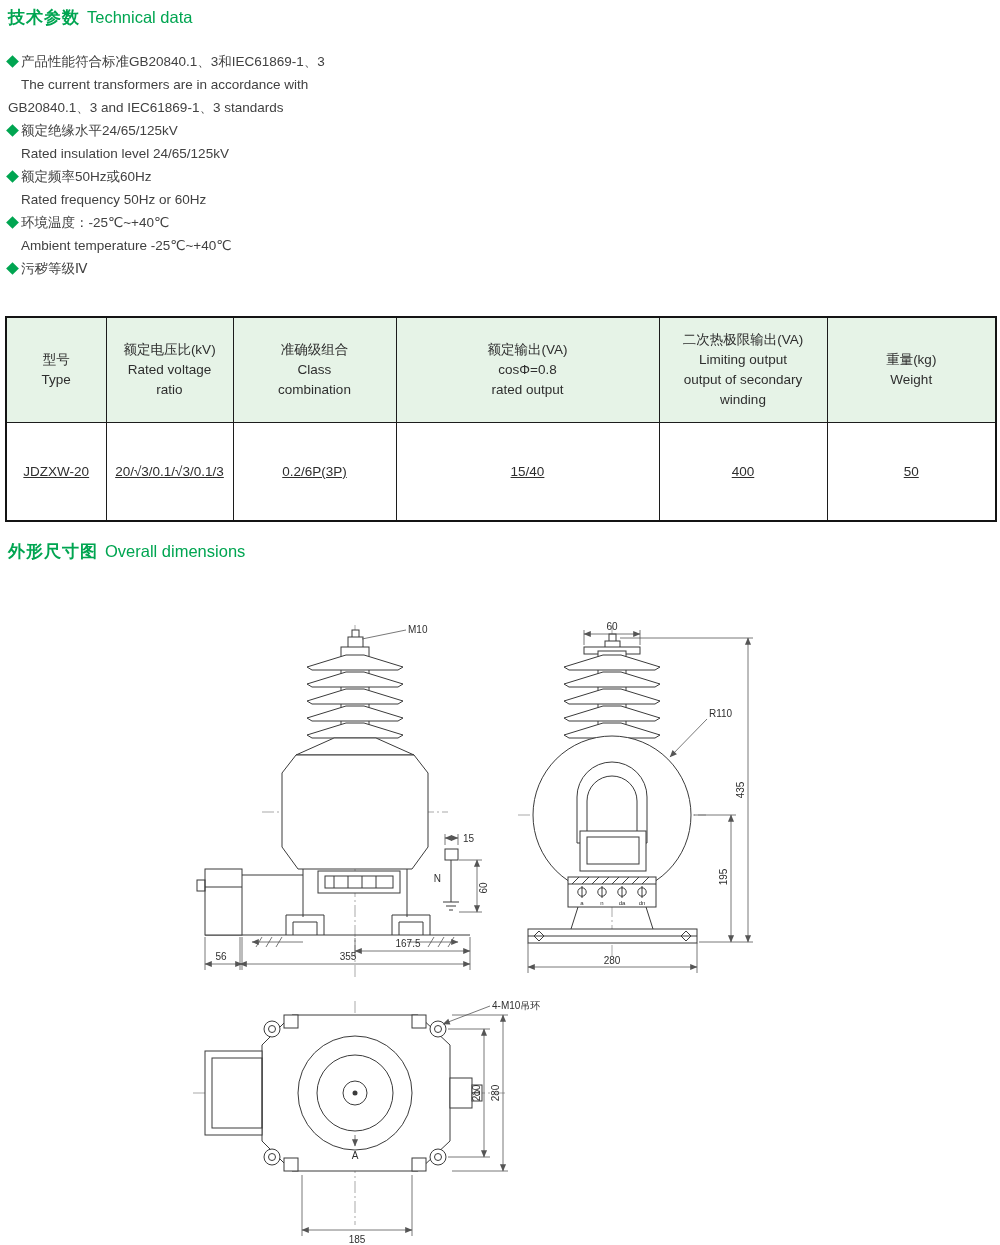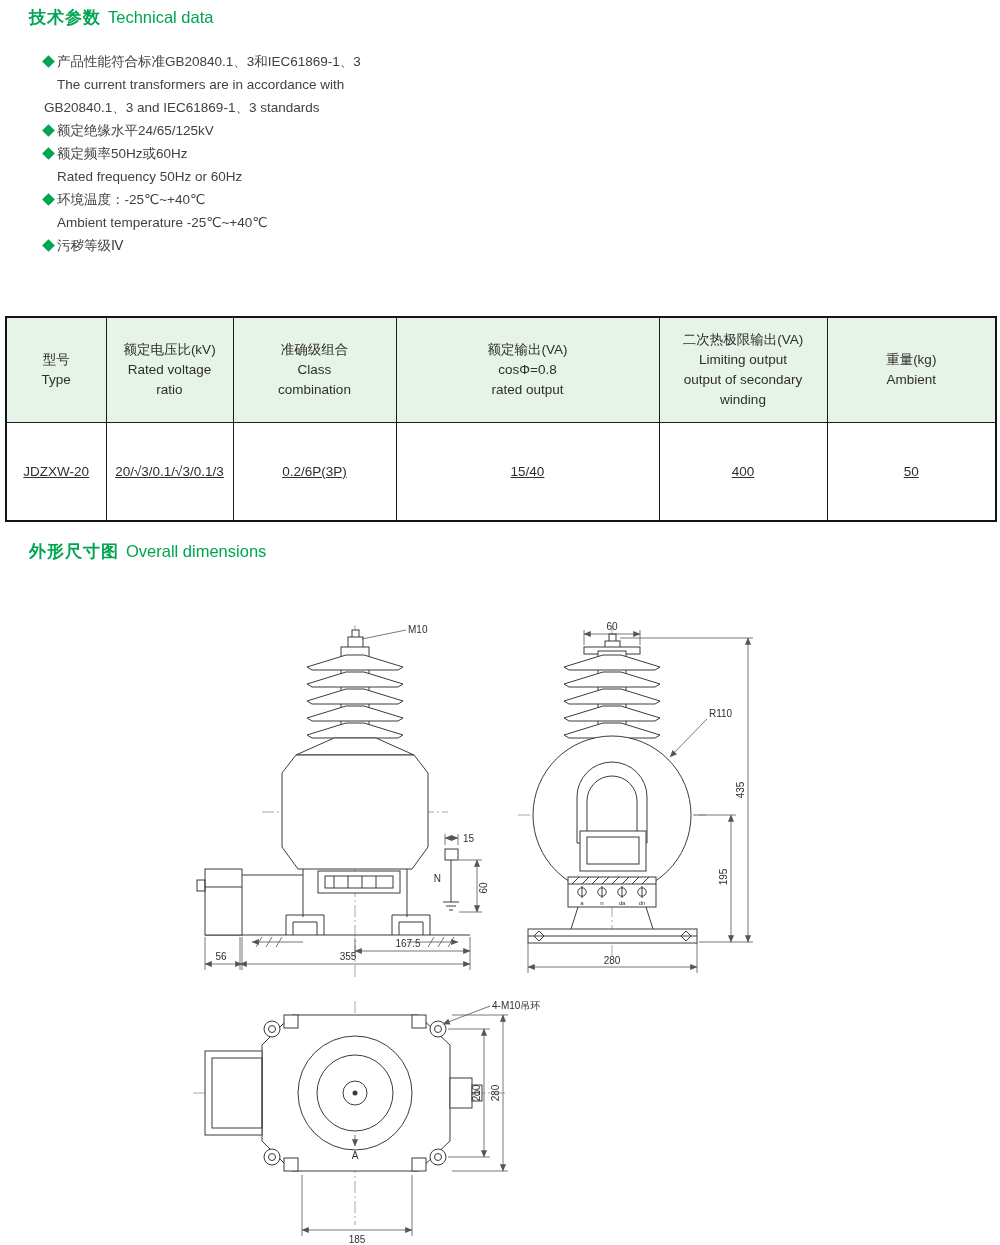--- a/index.html
+++ b/index.html
@@ -1,23 +1,23 @@
 <!DOCTYPE html>
 <html style="--green: #00a551; --thbg: #e6f3e7; --line: #3b3b3b;"><head>
 <meta charset="utf-8">
 <style>
   :root { --green:#00a551; --thbg:#e6f3e7; --line:#3b3b3b; }
   html,body{margin:0;padding:0;}
   body{width:1000px;height:1245px;background:#fff;font-family:"Liberation Sans","DejaVu Sans",sans-serif;color:#3f3f3f;position:relative;}
   .page{position:relative;width:1000px;height:1245px;overflow:hidden;background:#fff;}
   .abs{position:absolute;}
   .heading{display:flex;align-items:baseline;gap:7px;}
-  .heading .zh{font-size:17px;font-weight:700;color:var(--green);letter-spacing:1px;margin-left:21px;}
+  .heading .zh{font-size:17px;font-weight:700;color:var(--green);letter-spacing:1px;}
   .heading .en{font-size:16.5px;color:var(--green);}
-  .specs{font-size:13.5px;line-height:23px;color:#414141;margin-left:36px;}
+  .specs{font-size:13.5px;line-height:23px;color:#414141;}
   .spec-line{display:flex;align-items:center;white-space:pre;}
   .spec-line.ind{padding-left:13px;}
   .diamond{width:9px;height:9px;background:var(--green);transform:rotate(45deg);margin-right:4px;flex:0 0 auto;}
   table.spec{border-collapse:collapse;table-layout:fixed;border:2px solid #141414;background:#fff;}
   table.spec th,table.spec td{border:1px solid #1c1c1c;font-weight:400;text-align:center;vertical-align:middle;padding:0 4px;color:#2e2e2e;}
   table.spec th{background:var(--thbg);height:104px;font-size:13.5px;line-height:20px;}
   table.spec td{height:97px;font-size:13.5px;text-decoration:underline;}
   svg text{font-family:"Liberation Sans","DejaVu Sans",sans-serif;fill:#2f2f2f;}
   .ol{fill:none;stroke:var(--line);stroke-width:1;}
   .olf{fill:#fff;stroke:var(--line);stroke-width:1;}
@@ -34,20 +34,21 @@
   <div class="abs heading" style="top:6px;left:8px">
     <span class="zh">技术参数</span>
     <span class="en">Technical data</span>
   </div>
 
   <div class="abs specs" style="top:50px;left:8px">
     <div class="spec-line"><span class="diamond"></span><span>产品性能符合标准GB20840.1、3和IEC61869-1、3</span></div>
     <div class="spec-line ind"><span>The current transformers are in accordance with</span></div>
     <div class="spec-line"><span>GB20840.1、3 and IEC61869-1、3 standards</span></div>
     <div class="spec-line"><span class="diamond"></span><span>额定绝缘水平24/65/125kV</span></div>
+    <div class="spec-line ind"><span>Rated insulation level 24/65/125kV</span></div>
     <div class="spec-line"><span class="diamond"></span><span>额定频率50Hz或60Hz</span></div>
     <div class="spec-line ind"><span>Rated frequency 50Hz or 60Hz</span></div>
     <div class="spec-line"><span class="diamond"></span><span>环境温度：-25℃~+40℃</span></div>
     <div class="spec-line ind"><span>Ambient temperature -25℃~+40℃</span></div>
     <div class="spec-line"><span class="diamond"></span><span>污秽等级Ⅳ</span></div>
   </div>
 
   <table class="spec abs" style="top:316px;left:5px;width:990px">
     <colgroup>
       <col style="width:100px">
@@ -79,21 +80,21 @@
           <div>rated output</div>
         </th>
         <th>
           <div>二次热极限输出(VA)</div>
           <div>Limiting output</div>
           <div>output of secondary</div>
           <div>winding</div>
         </th>
         <th>
           <div>重量(kg)</div>
-          <div>Ambient</div>
+          <div>Weight</div>
         </th>
       </tr>
     </thead>
     <tbody>
       <tr>
         <td>JDZXW-20</td>
         <td>20/√3/0.1/√3/0.1/3</td>
         <td>0.2/6P(3P)</td>
         <td>15/40</td>
         <td>400</td>

